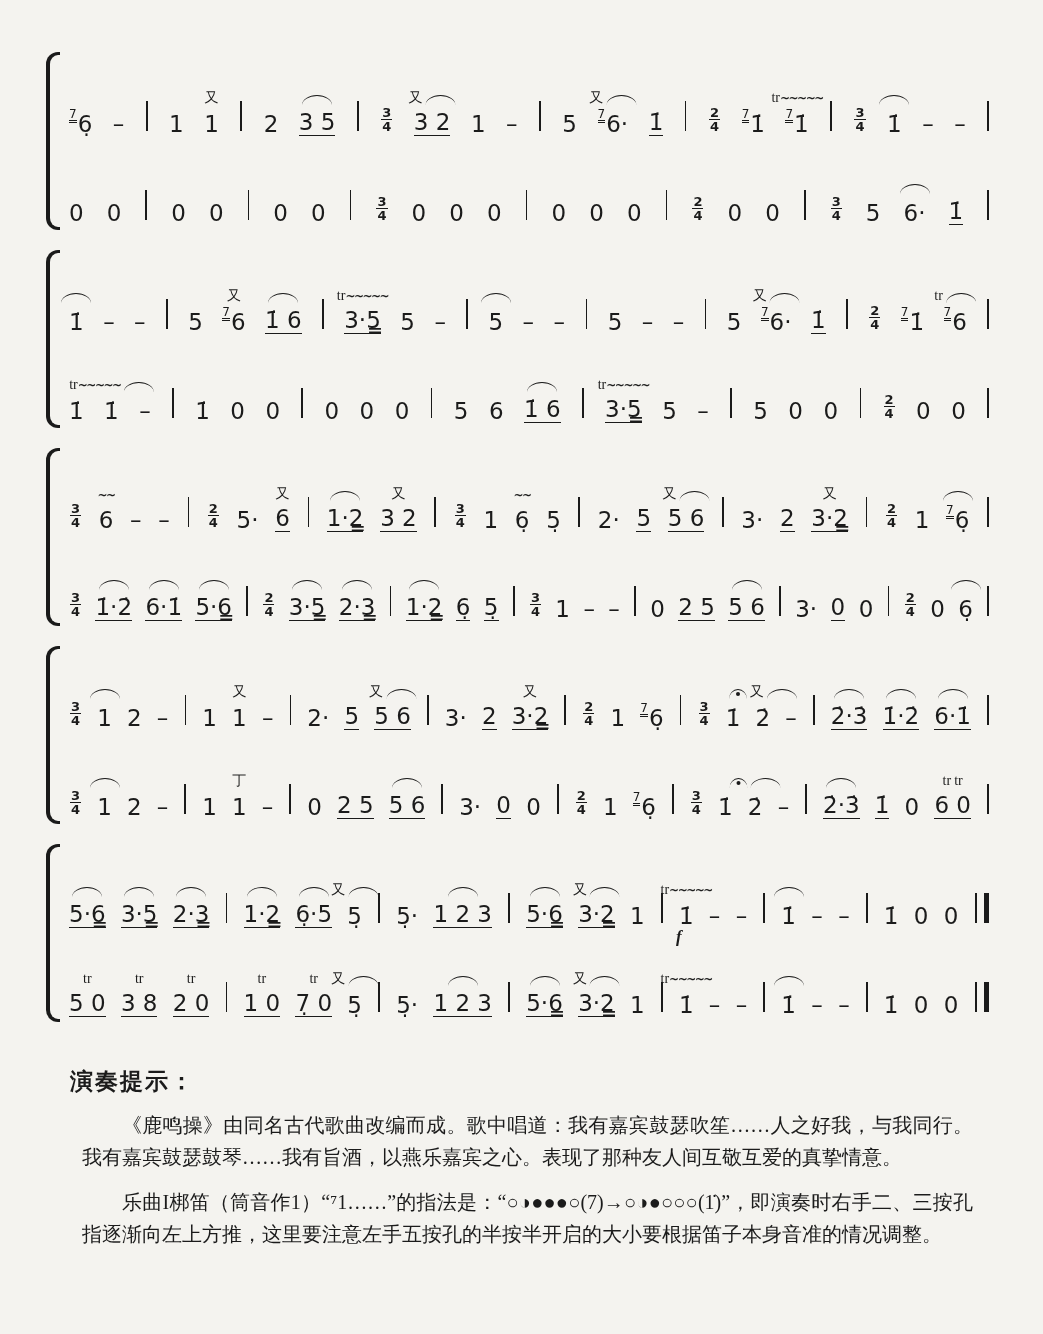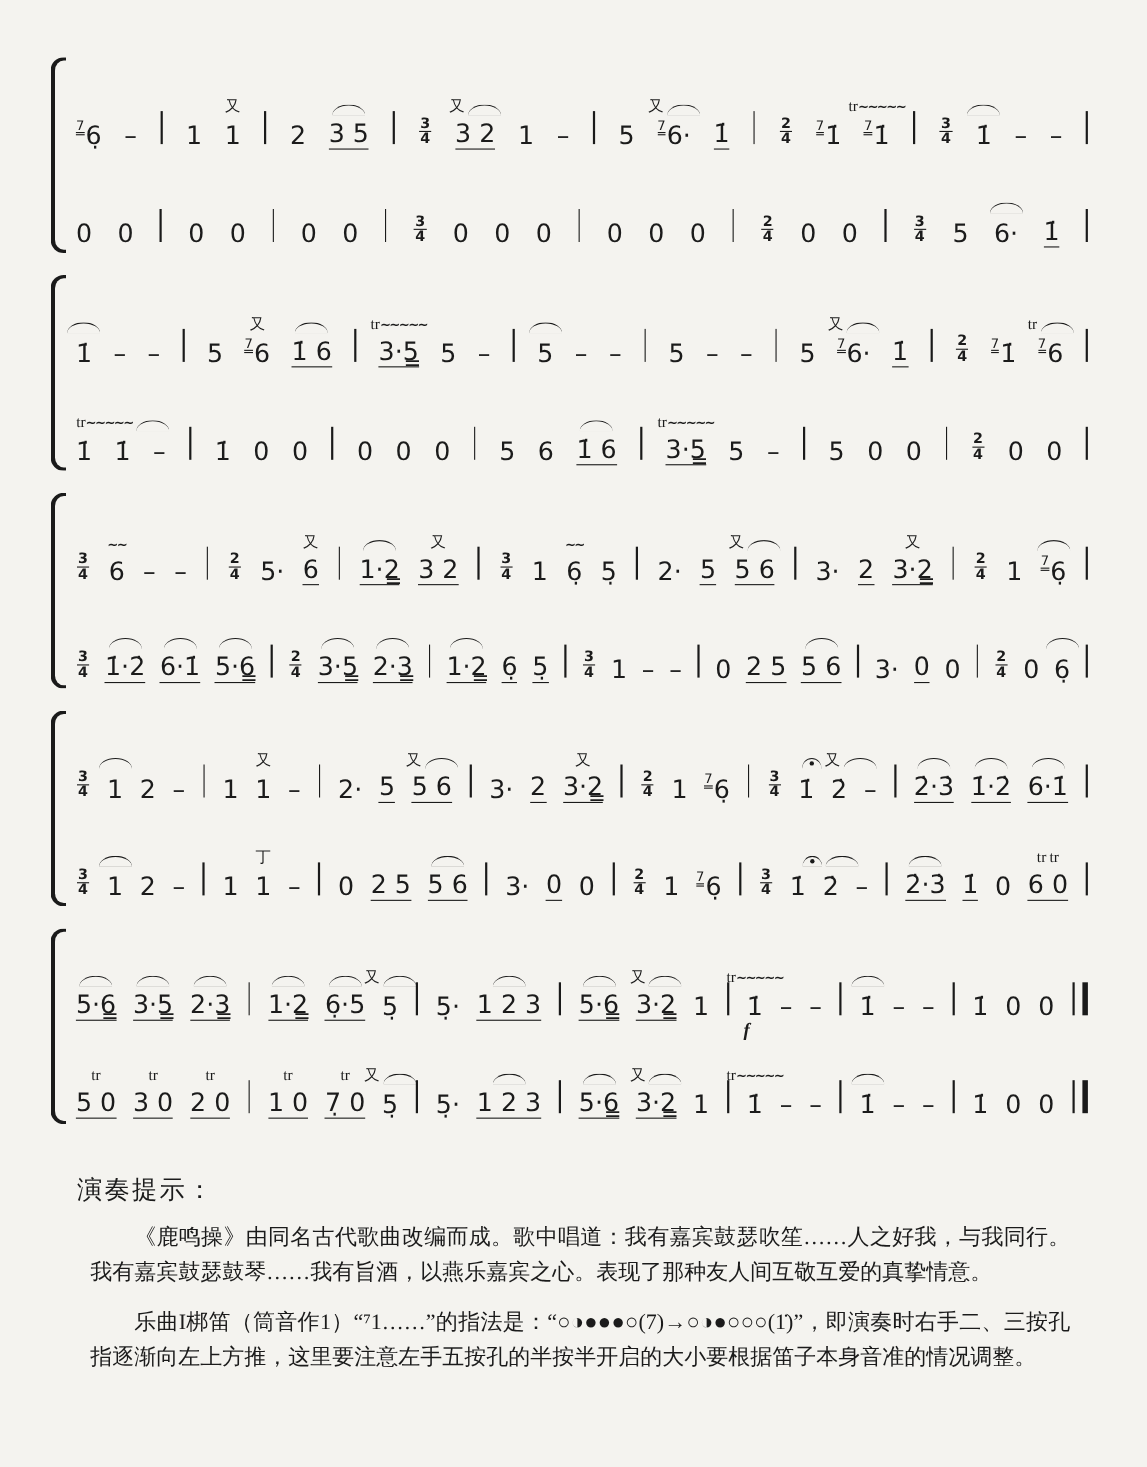--- a/index.html
+++ b/index.html
@@ -43,21 +43,21 @@
     border-bottom:3px double #1a1a1a;display:inline-block;transform:translateY(-13px);margin-right:1px;}
   .bar{width:1.6px;height:30px;background:#1a1a1a;margin:0 2px 5px;align-self:flex-end;}
   .endbar{width:7px;height:30px;background:transparent;border-left:2px solid #1a1a1a;border-right:5px solid #1a1a1a;margin:0 2px 5px;align-self:flex-end;}
   .ts{display:inline-block;font-family:"DejaVu Sans",sans-serif;font-size:13px;font-weight:bold;text-align:center;line-height:1.05;margin:0 2px 2px;}
   .ts .num{display:block;border-bottom:1.3px solid #1a1a1a;padding:0 1px;}
   .ts .den{display:block;}
   .sub{position:absolute;top:99%;left:-3px;font-family:"Liberation Serif",serif;
     font-style:italic;font-weight:bold;font-size:17px;line-height:1;}
   
   .tips{padding:24px 58px 0 70px;}
-  .tips h3{margin:0 0 12px;font-size:23px;font-weight:normal;letter-spacing:2px;}
+  .tips h3{margin:0 0 12px;font-size:23px;font-weight:bold;letter-spacing:2px;}
   .tips p{margin:12px;font-size:20px;line-height:1.62;text-align:justify;text-indent:2em;}
 </style>
 </head>
 <body style="background: rgb(244, 243, 239); color: rgb(27, 27, 27);">
 
 <div class="score" id="score">
     <div class="system">
       <div class="brace"></div>
       <div class="lines">
         <div class="score-line">
@@ -968,21 +968,21 @@
           <span class="tok">
             <span class="marks">
               <span class="mtext">tr</span>
             </span>
             <span class="core u1">5 0</span>
           </span>
           <span class="tok">
             <span class="marks">
               <span class="mtext">tr</span>
             </span>
-            <span class="core u1">3 0</span>
+            <span class="core u1">3 8</span>
           </span>
           <span class="tok">
             <span class="marks">
               <span class="mtext">tr</span>
             </span>
             <span class="core u1">2 0</span>
           </span>
           <span class="bar"></span>
           <span class="tok">
             <span class="marks">

